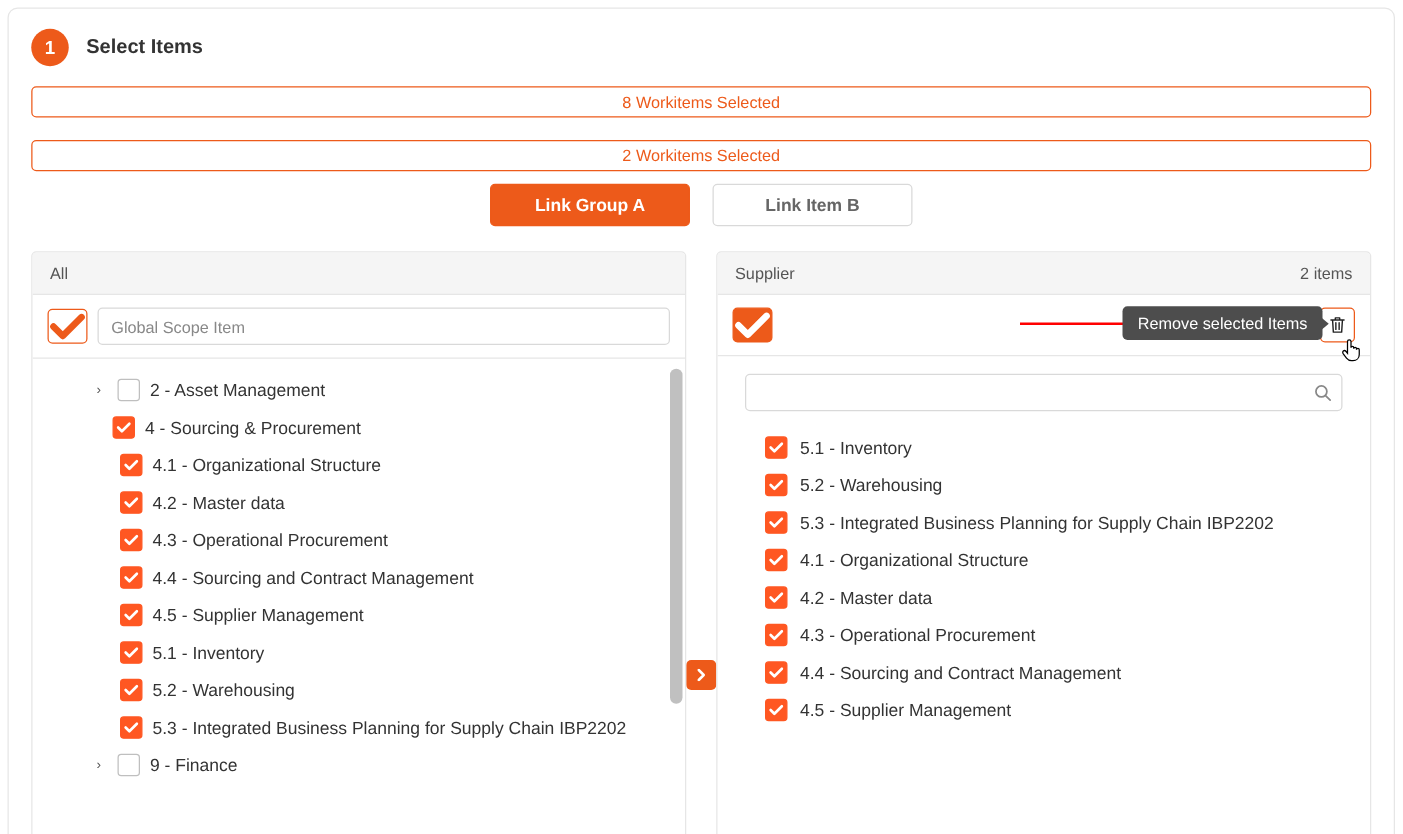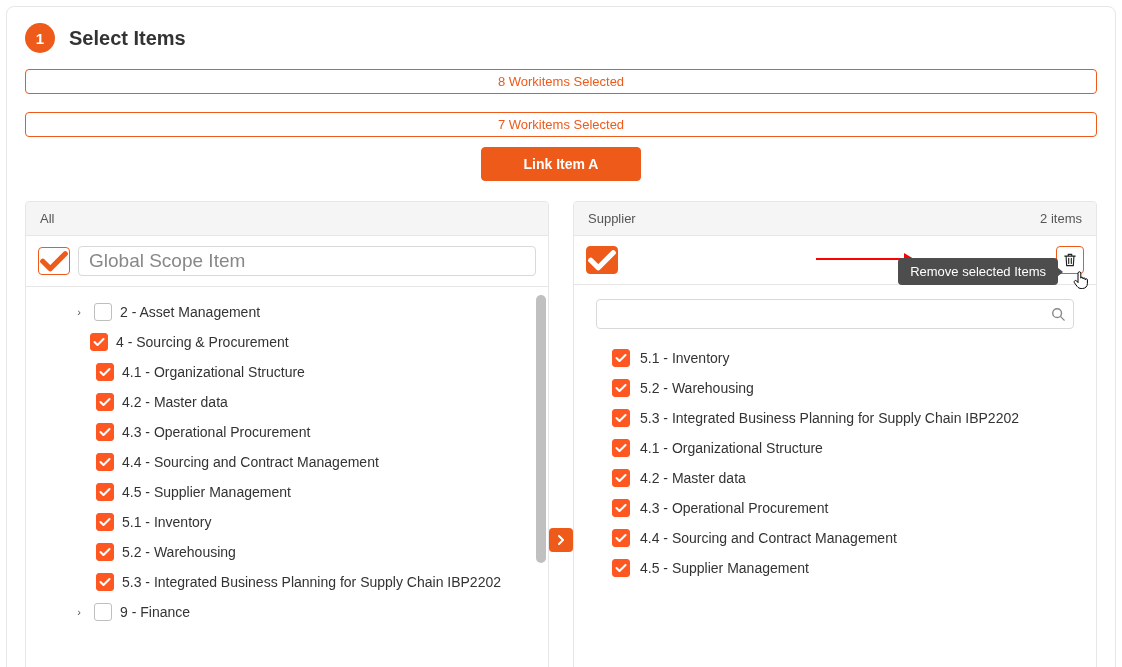--- a/index.html
+++ b/index.html
@@ -42,21 +42,21 @@
     border-radius: 50%;
     background: var(--orange-bright);
     color: #fff;
     font-weight: 700;
     display: flex;
     align-items: center;
     justify-content: center;
     font-size: 15px;
   }
   .step-title {
-    font-size: 20px;
+    font-size: 16px;
     font-weight: 600;
   }
   .badges-row {
     display: flex;
     justify-content: center;
     gap: 18px;
     margin-bottom: 10px;
     flex-direction: column;
   }
   .badge-count {
@@ -143,21 +143,21 @@
     background: var(--orange-bright);
     color: #fff;
   }
   .filter-input {
     flex: 1;
     min-width: 0;
     height: 30px;
     border: 1px solid var(--border);
     border-radius: 4px;
     padding: 0 10px;
-    font-size: 19px;
+    font-size: 13px;
     color: #888;
     background: #fff;
   }
   .filter-input::placeholder { color: #888; }
 
   .tree-wrap {
     position: relative;
     height: 410px;
     padding: 10px 8px 10px 8px;
   }
@@ -257,21 +257,21 @@
     justify-content: center;
     cursor: pointer;
     color: #333;
     position: relative;
     z-index: 3;
   }
   .trash-btn svg { width: 14px; height: 14px; }
   .tooltip {
     position: absolute;
     right: 38px;
-    top: 22px;
+    top: 9px;
     background: var(--tooltip-bg);
     color: #fff;
     padding: 6px 12px;
     border-radius: 4px;
     font-size: 13px;
     white-space: nowrap;
     z-index: 4;
   }
   .tooltip::after {
     content: "";
@@ -356,25 +356,26 @@
 
 <div class="card">
 
   <div class="header">
     <div class="step-badge">1</div>
     <div class="step-title">Select Items</div>
   </div>
 
   <div class="badges-row">
     <div class="badge-count">8 Workitems Selected</div>
-    <div class="badge-count">7 Workitems Selected</div>
+    <div class="badge-count">2 Workitems Selected</div>
   </div>
 
   <div class="buttons-row">
-    <div class="link-btn primary">Link Item A</div>
+    <div class="link-btn primary">Link Group A</div>
+    <div class="link-btn secondary">Link Item B</div>
   </div>
 
   <div class="panels">
 
     <div class="panel left-panel">
       <div class="panel-header">
         <span>All</span>
       </div>
       <div class="panel-toolbar">
         <div class="check-all">

